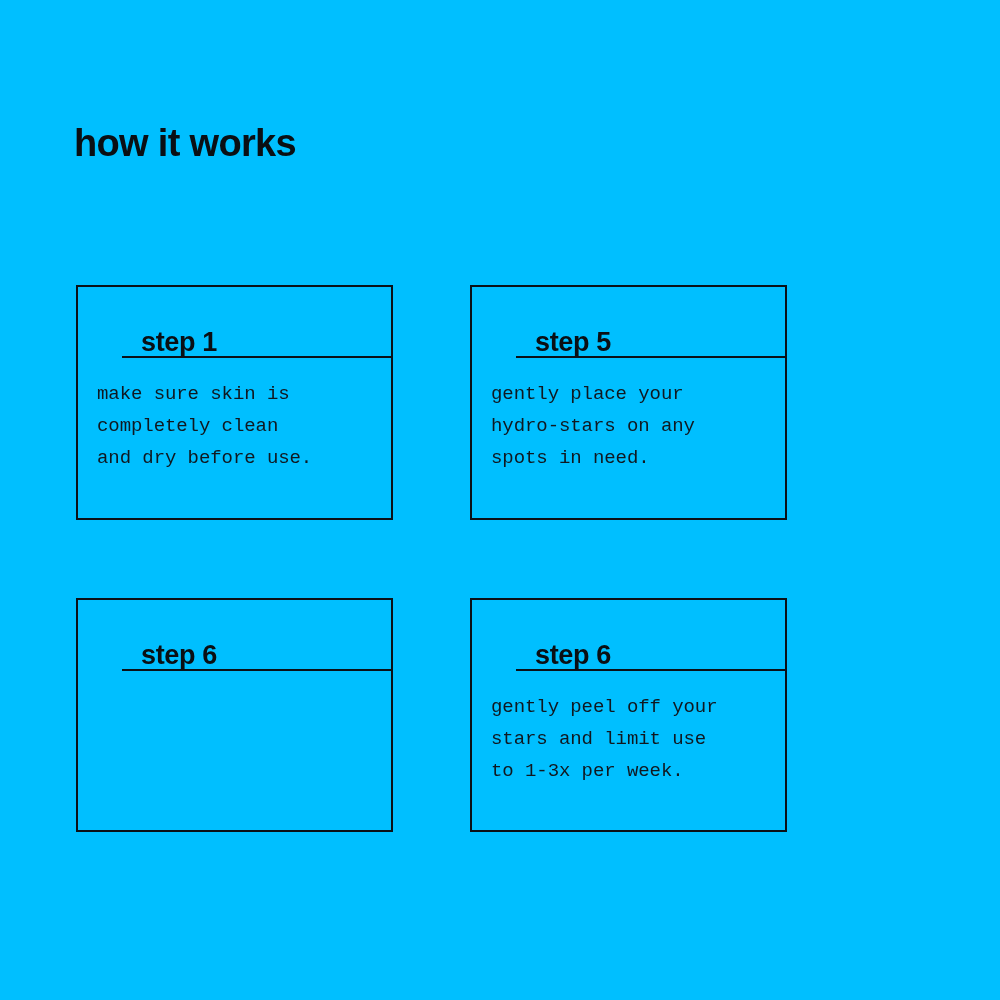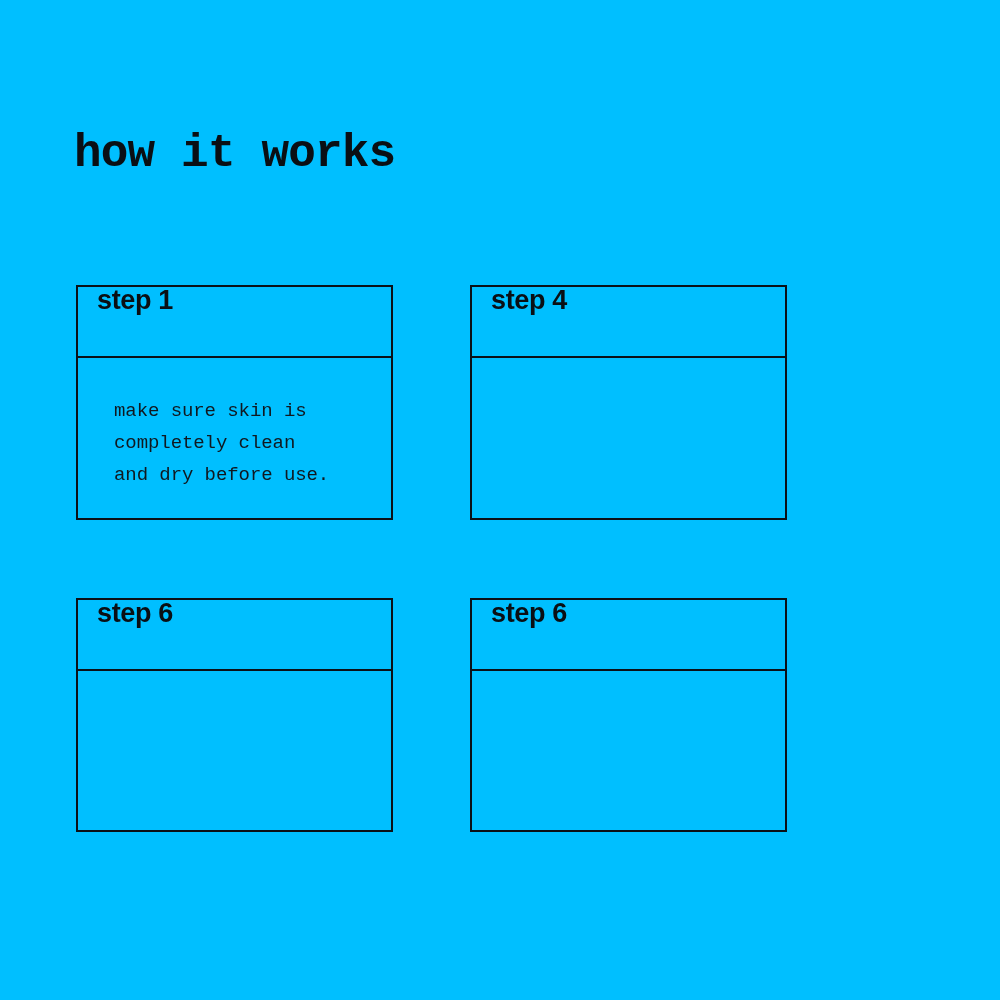--- a/index.html
+++ b/index.html
@@ -22,27 +22,27 @@
     inset: 0;
     width: 1000px;
     height: 1000px;
   }
 
   
   .page-title {
     position: absolute;
     left: 74px;
     top: 97px;
-    font-size: 46px;
+    font-size: 38px;
     font-weight: 700;
     letter-spacing: -0.018em;
     color: #0a0f14;
     line-height: 1.14;
     white-space: nowrap;
-    font-family: Liberation Mono, monospace;
+    font-family: Liberation Sans, sans-serif;
   }
 
   
   .grid {
     position: absolute;
     left: 76px;
     top: 285px;
     width: 711px;
     display: grid;
     grid-template-columns: 317px 317px;
@@ -60,22 +60,23 @@
     flex-direction: column;
     overflow: hidden;
   }
 
   .card-header {
     height: 71px;
     min-height: 71px;
     border-bottom: 2px solid #0b1118;
     box-sizing: border-box;
     display: flex;
-    align-items: flex-start;
+    align-items: flex-end;
     padding: 0 0 0 19px;
+    margin-left: 44px;
   }
 
   .card-header-label {
     font-family: "Liberation Sans", sans-serif;
     font-size: 27px;
     font-weight: 700;
     letter-spacing: -0.013em;
     color: #0a0f14;
     line-height: 1;
     white-space: nowrap;
@@ -87,21 +88,21 @@
     box-sizing: border-box;
   }
 
   .card-body-text {
     font-family: "Liberation Mono", "DejaVu Sans Mono", monospace;
     font-size: 19px;
     line-height: 32px;
     letter-spacing: -0.004em;
     color: #101820;
     white-space: pre-line;
-    margin: 17px;
+    margin: 0;
   }
 </style>
 </head>
 <body>
 
 <div class="page">
 
   <h1 class="page-title">how it works</h1>
 
   <div class="grid">
@@ -112,30 +113,40 @@
       </div>
       <div class="card-body">
         <p class="card-body-text">make sure skin is
 completely clean
 and dry before use.</p>
       </div>
     </div>
 
     <div class="card">
       <div class="card-header">
-        <span class="card-header-label">step 4</span>
+        <span class="card-header-label">step 5</span>
+      </div>
+      <div class="card-body">
+        <p class="card-body-text">gently place your
+hydro-stars on any
+spots in need.</p>
       </div>
     </div>
 
     <div class="card">
       <div class="card-header">
         <span class="card-header-label">step 6</span>
       </div>
     </div>
 
     <div class="card">
       <div class="card-header">
         <span class="card-header-label">step 6</span>
       </div>
+      <div class="card-body">
+        <p class="card-body-text">gently peel off your
+stars and limit use
+to 1-3x per week.</p>
+      </div>
     </div>
 
   </div>
 </div>
 
 </body></html>

